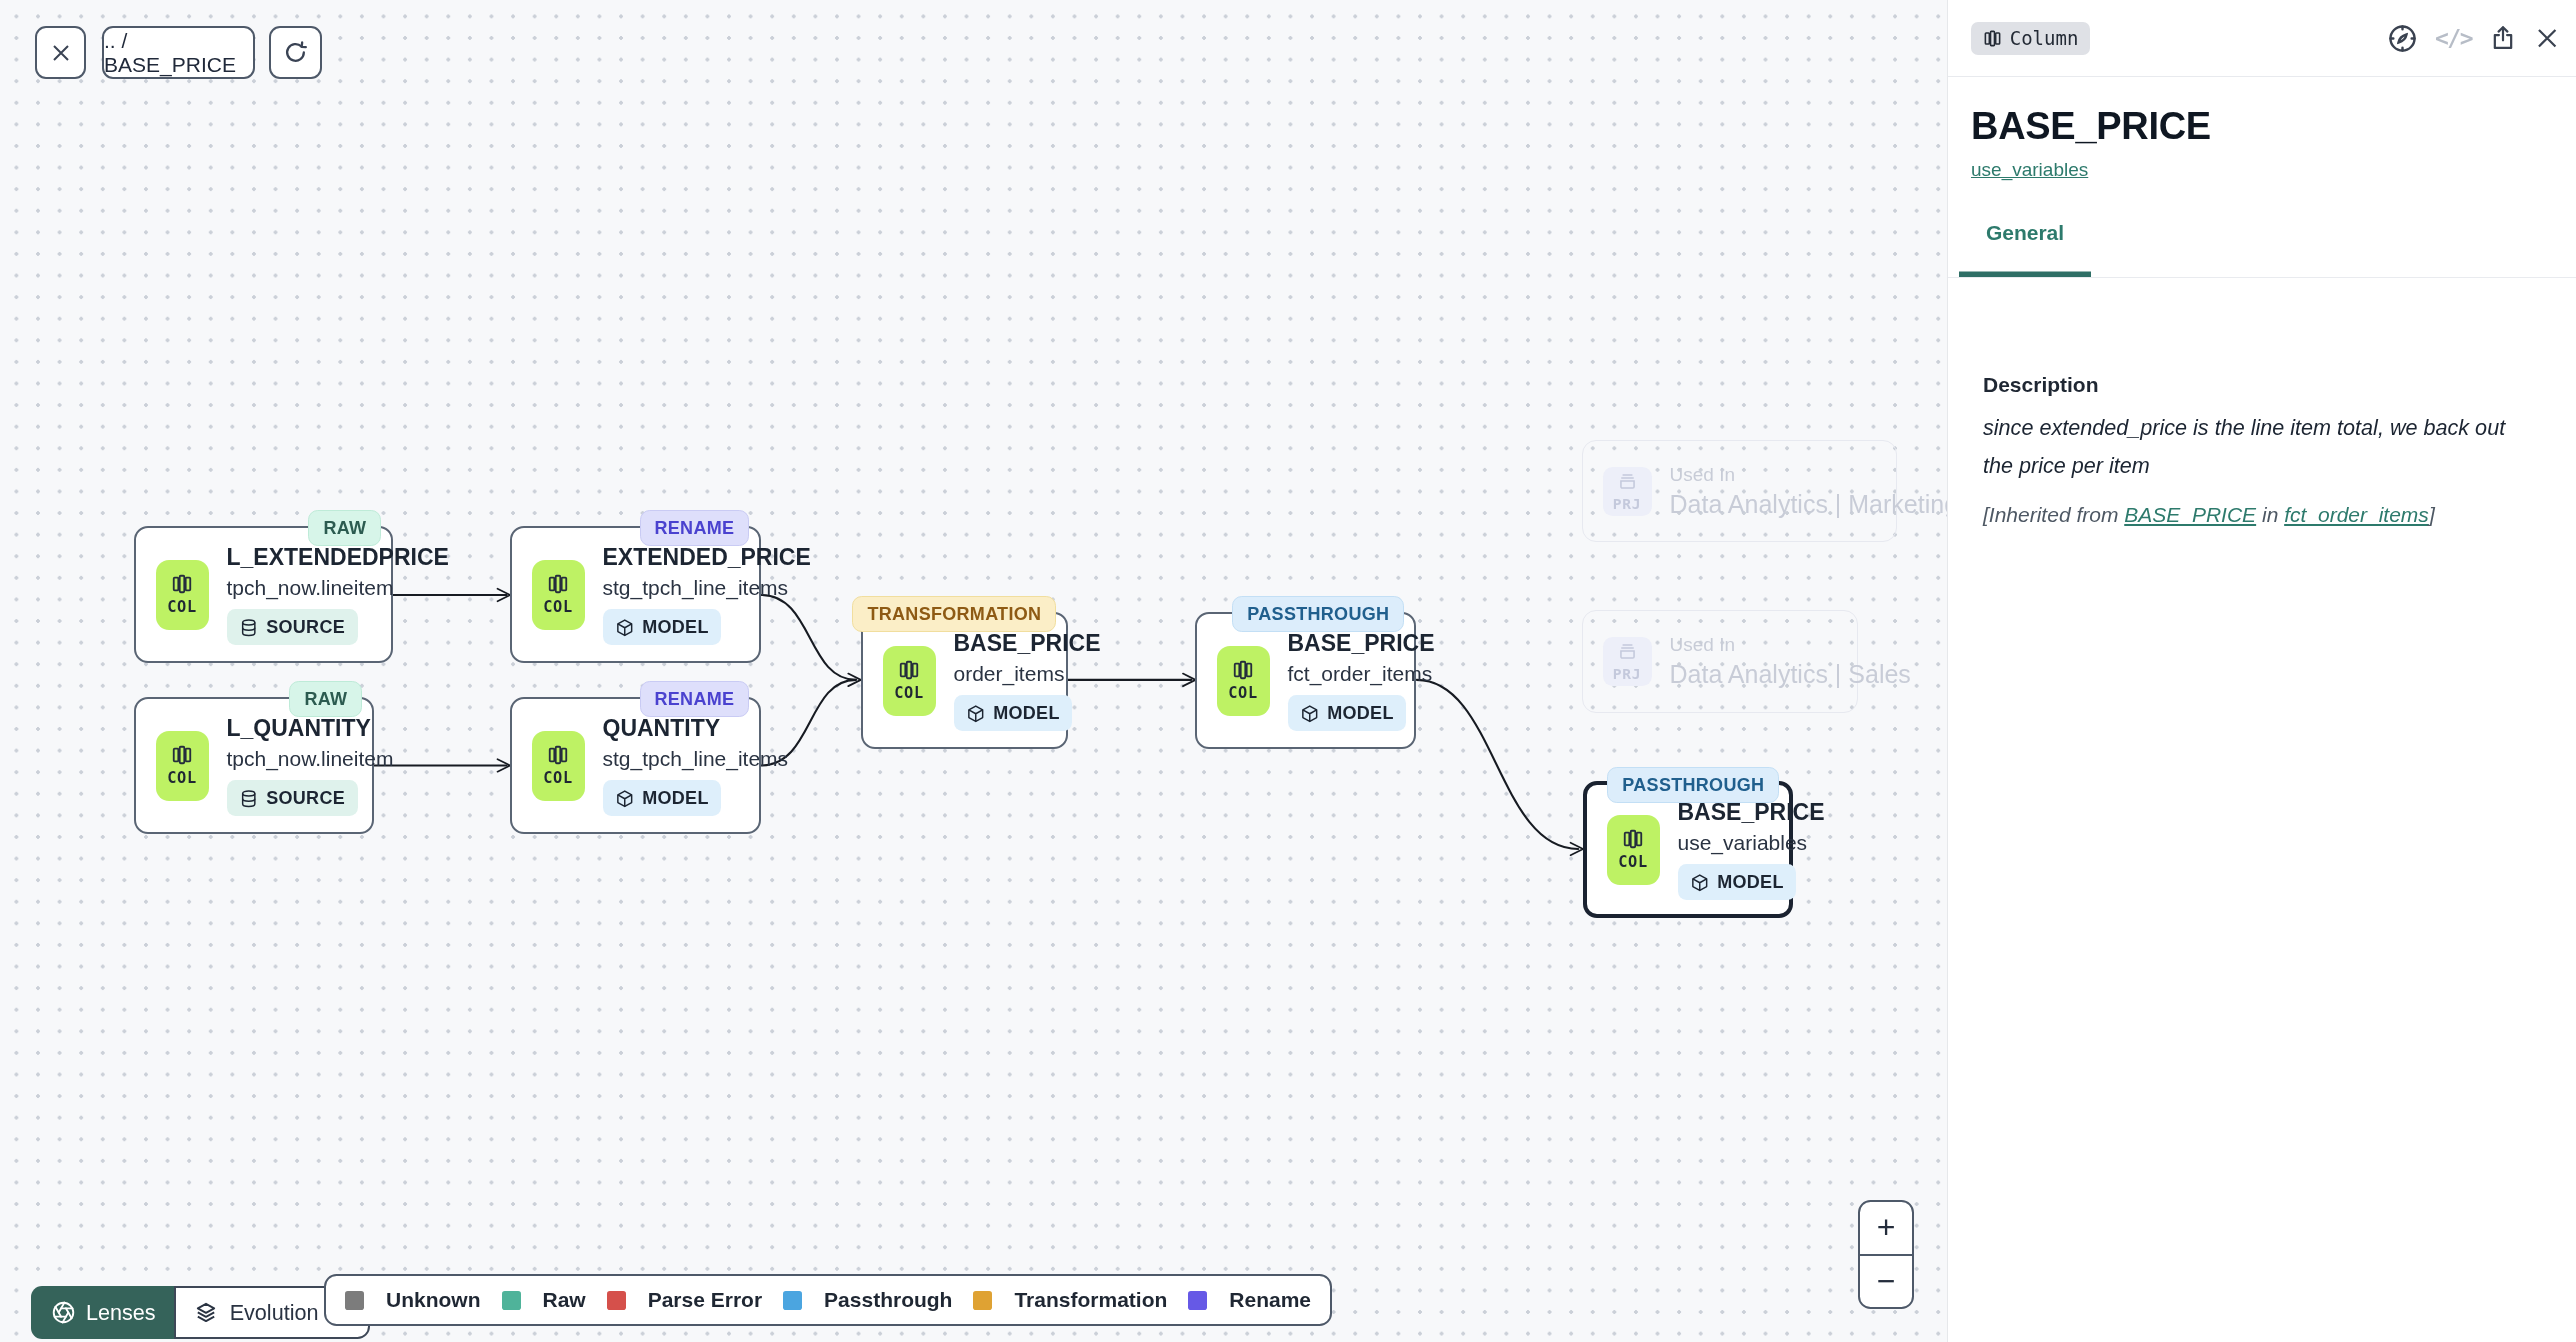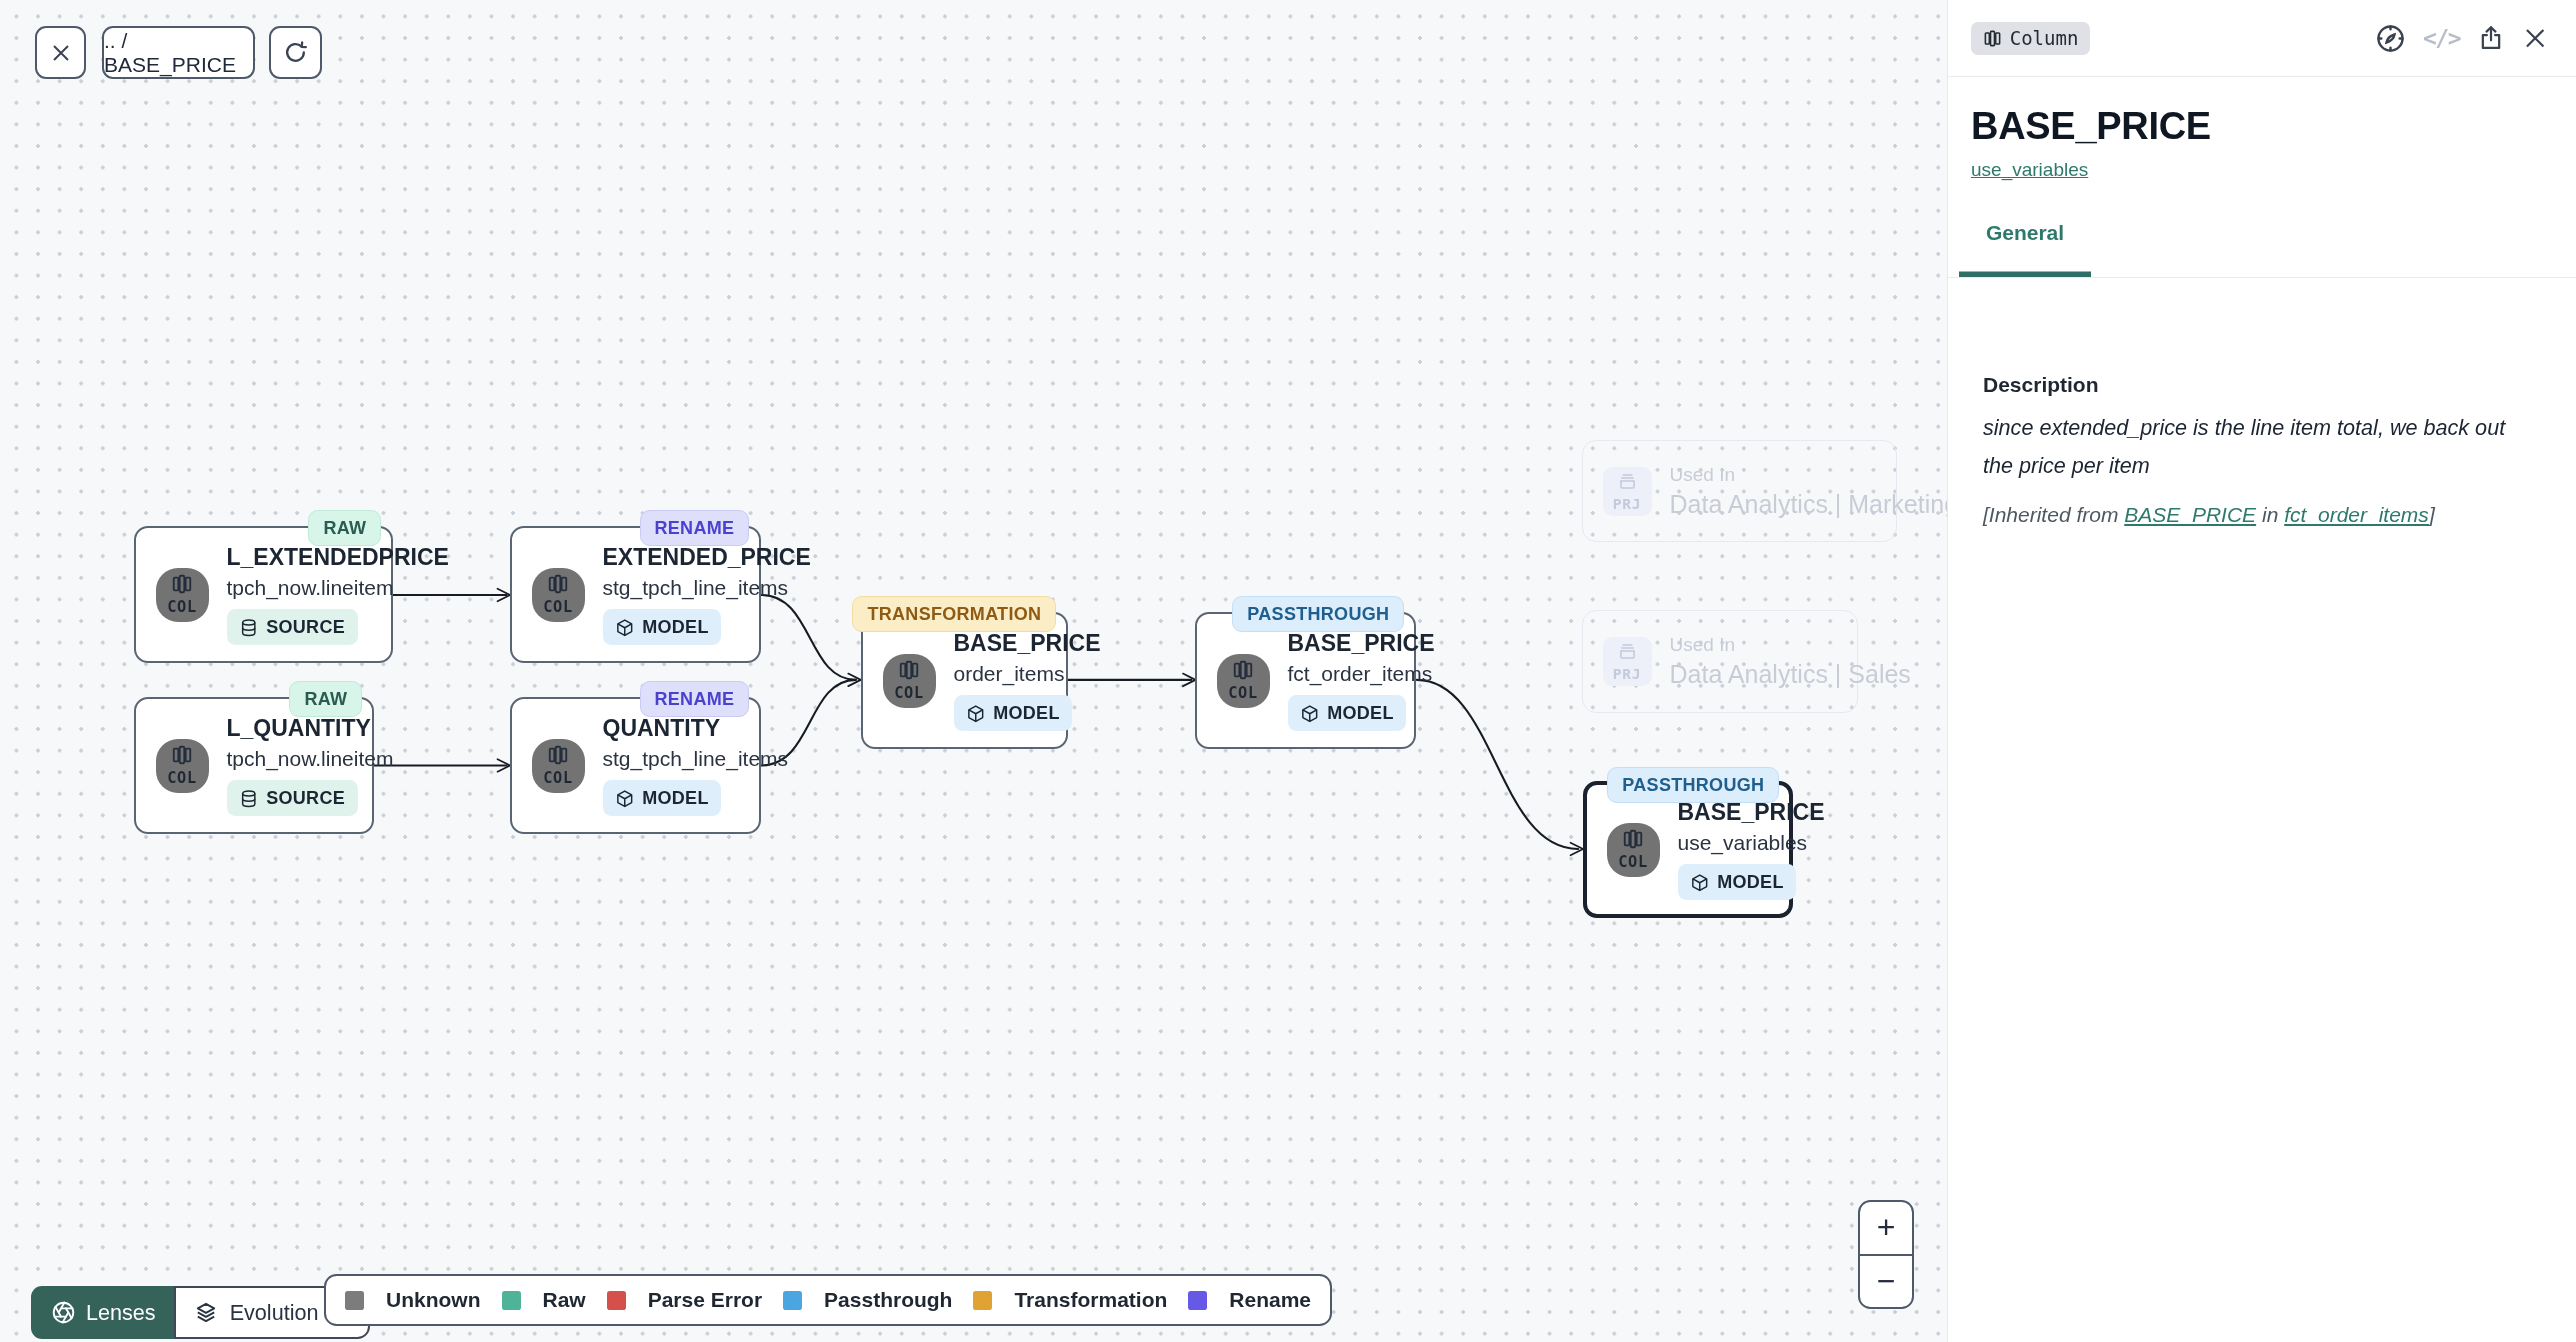--- a/index.html
+++ b/index.html
@@ -36,21 +36,21 @@
     position:absolute; top:-18px; right:9.7px; height:36px; padding:0 14px; border-radius:9.7px;
     display:inline-flex; align-items:center; font-size:18px; font-weight:700; letter-spacing:0.3px;
     border:1.4px solid transparent; white-space:nowrap;
   }
   .badge-raw { background:#D7F5E9; border-color:#BEEBD8; color:#2C5B50; }
   .badge-rename { background:#DEDFFB; border-color:#C9CBF4; color:#4A42CF; }
   .badge-transformation { background:#FBEEC7; border-color:#F1DE9E; color:#8E5A14; }
   .badge-passthrough { background:#DCEDFB; border-color:#C3DFF5; color:#205F8D; }
 
   .col-chip {
-    flex:0 0 auto; width:53px; height:54px; background:#737373; border-radius:22px;
+    flex:0 0 auto; width:53px; height:70px; background:#bef264; border-radius:13px;
     display:flex; flex-direction:column; align-items:center; justify-content:center; gap:2.1px;
   }
   .col-chip span { font-family:"DejaVu Sans Mono", monospace; font-size:15.3px; font-weight:700; color:#1F2733; letter-spacing:0.7px; }
   .node-text { display:flex; flex-direction:column; align-items:flex-start; }
   .node-title { font-size:23px; font-weight:700; color:#1C2532; white-space:nowrap; }
   .node-subtitle { font-size:21px; color:#2A3342; margin-top:4.9px; white-space:nowrap; }
   .node-chip {
     margin-top:9.7px; height:36px; padding:0 12.5px; border-radius:8.4px;
     display:inline-flex; align-items:center; gap:7.7px; font-size:18px; font-weight:700; color:#1C2532; letter-spacing:0.3px;
   }
@@ -97,21 +97,21 @@
   .zoom-btn { flex:1; display:flex; align-items:center; justify-content:center; font-size:32px; color:#242D3C; cursor:pointer; }
   .zoom-btn:first-child { border-bottom:2.1px solid #4E5969; }
 
   
   .panel {
     position:absolute; left:1947px; top:0; width:629px; height:1343px;
     background:#FFFFFF; border-left:1.4px solid #E6E8EB;
   }
   .panel-header {
     height:77px; border-bottom:1.4px solid #E8EAEE; display:flex; align-items:center;
-    padding:0 28px 0 23px;
+    padding:0 16px 0 23px;
   }
   .panel-type-badge {
     background:#DFE1E6; border-radius:7px; height:33px; padding:0 12px;
     display:inline-flex; align-items:center; gap:7.7px;
     font-family:"DejaVu Sans Mono", monospace; font-size:19px; color:#242B36;
   }
   .panel-actions { margin-left:auto; display:flex; align-items:center; gap:16.7px; }
   .icon-btn { display:flex; align-items:center; justify-content:center; cursor:pointer; }
   .code-glyph { font-family:"DejaVu Sans Mono", monospace; font-size:23px; font-weight:600; color:#B7BDC7; letter-spacing:-1.4px; }
 

